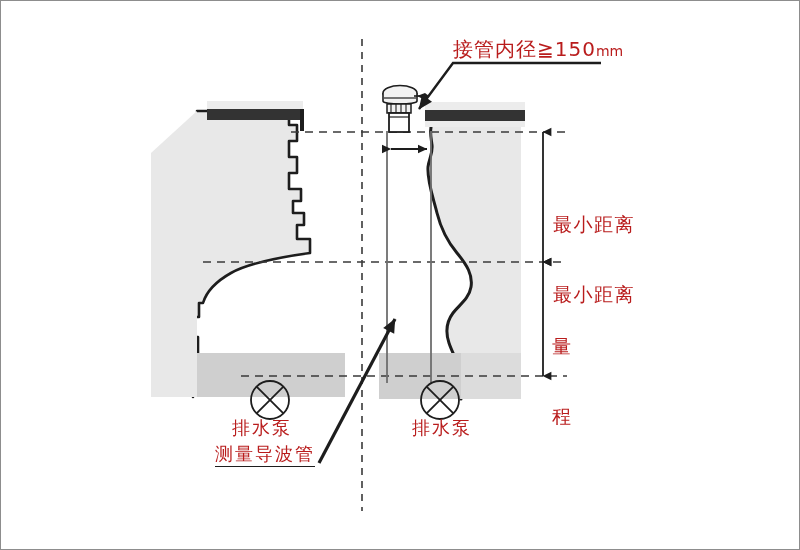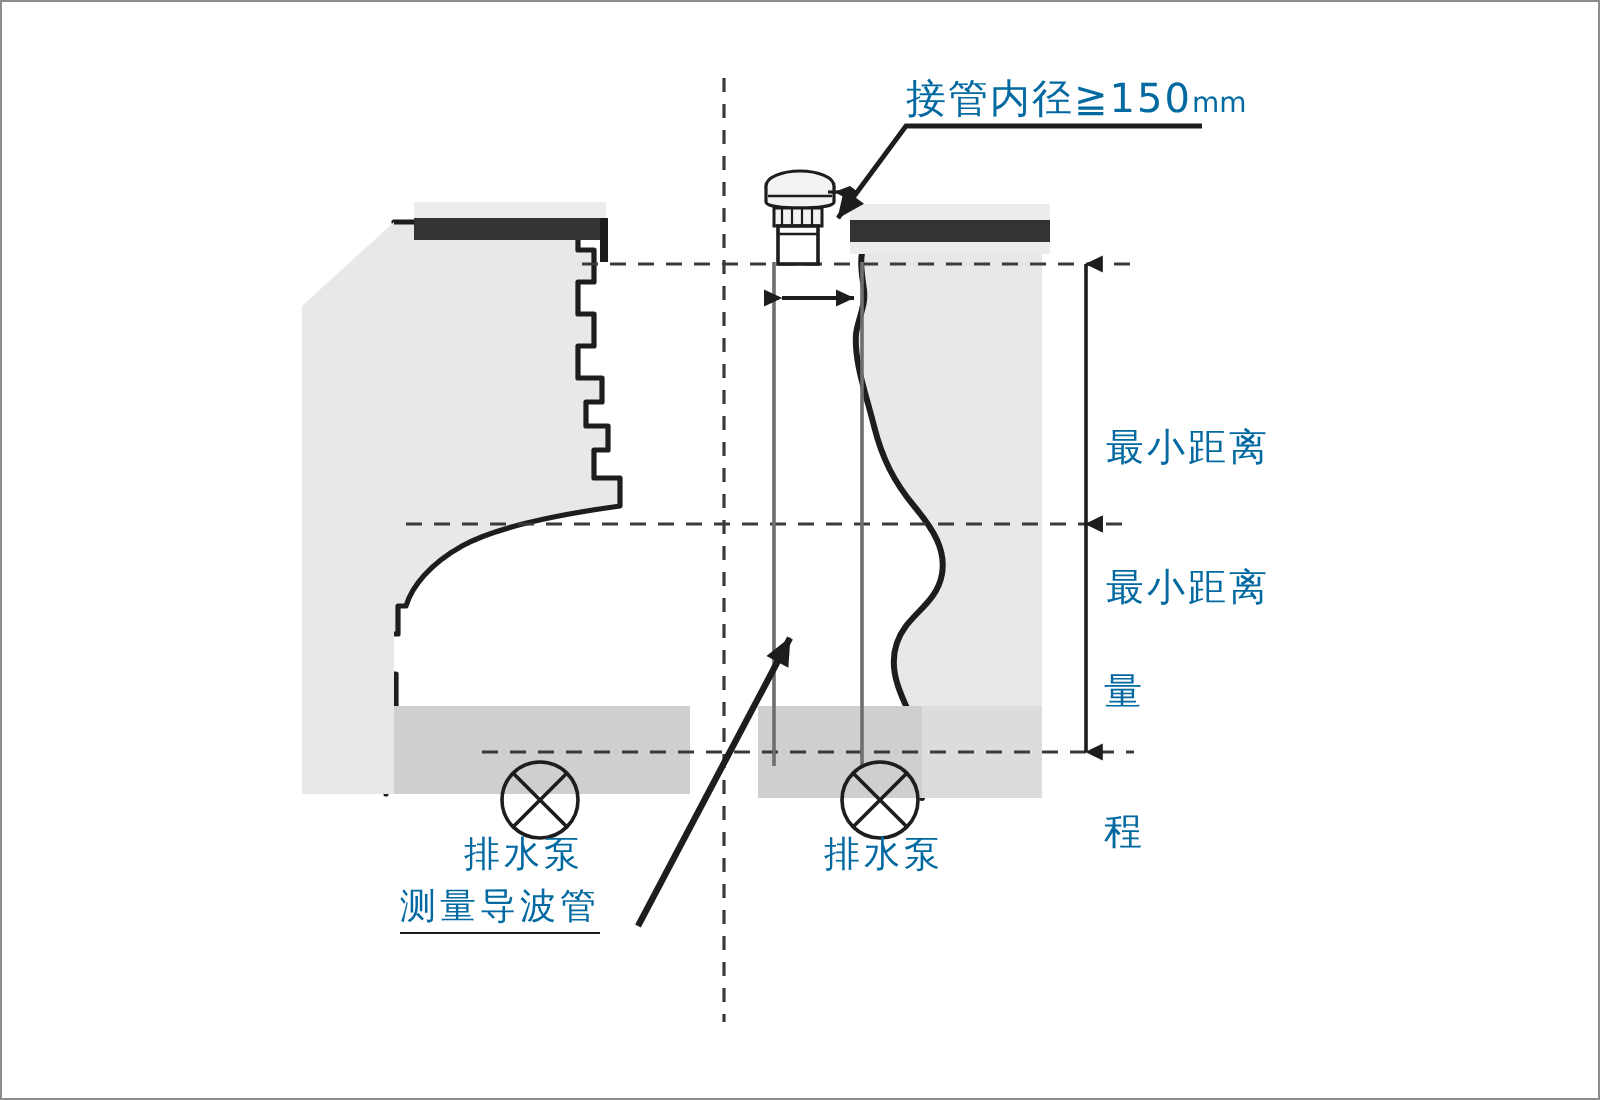--- a/index.html
+++ b/index.html
@@ -1,29 +1,29 @@
 <!DOCTYPE html>
 <html><head>
 <meta charset="utf-8">
 <style>
   html,body{margin:0;padding:0;background:#ffffff;}
   body{font-family:"DejaVu Sans","Liberation Sans",sans-serif;}
   #stage{position:relative;width:800px;height:550px;background:#ffffff;
          border:1px solid #8d8d8d;box-sizing:border-box;overflow:hidden;}
   .svg-layer{position:absolute;left:0;top:0;width:800px;height:550px;}
-  .lbl{position:absolute;color:#0369a1;white-space:pre;line-height:1.22;}
+  .lbl{position:absolute;color:#b91c1c;white-space:pre;line-height:1.22;}
   .cjk{font-family:"DejaVu Sans","Liberation Sans",sans-serif;}
   #lbl-nozzle{left:452px;top:36px;font-size:20px;letter-spacing:1px;}
   #lbl-nozzle .mm{font-size:14px;letter-spacing:0;}
   #lbl-blind{left:552px;top:166px;font-size:19px;letter-spacing:1.5px;}
   #lbl-blind span{display:block;}
   #lbl-range{left:551px;top:288px;font-size:19px;letter-spacing:1px;}
   #lbl-range span{display:block;}
   #lbl-pump-left{left:231px;top:416px;font-size:18px;letter-spacing:2px;}
-  #lbl-waveguide{left:199px;top:442px;font-size:18px;letter-spacing:2px;
+  #lbl-waveguide{left:214px;top:442px;font-size:18px;letter-spacing:2px;
                  border-bottom:1.6px solid #1d1d1d;padding-bottom:1px;}
   #lbl-pump-right{left:411px;top:416px;font-size:18px;letter-spacing:2px;}
 </style>
 </head>
 <body>
 
 <div id="stage">
 
   <svg class="svg-layer" viewBox="0 0 800 550" xmlns="http://www.w3.org/2000/svg">
     <defs>

